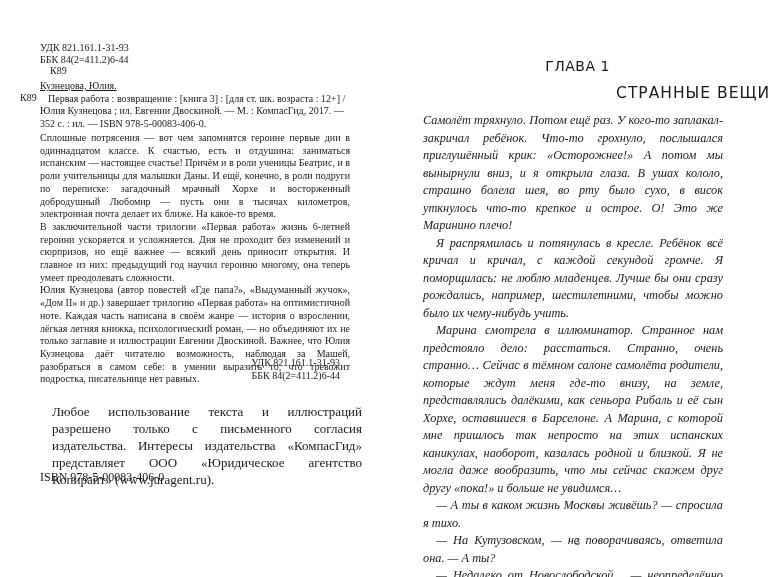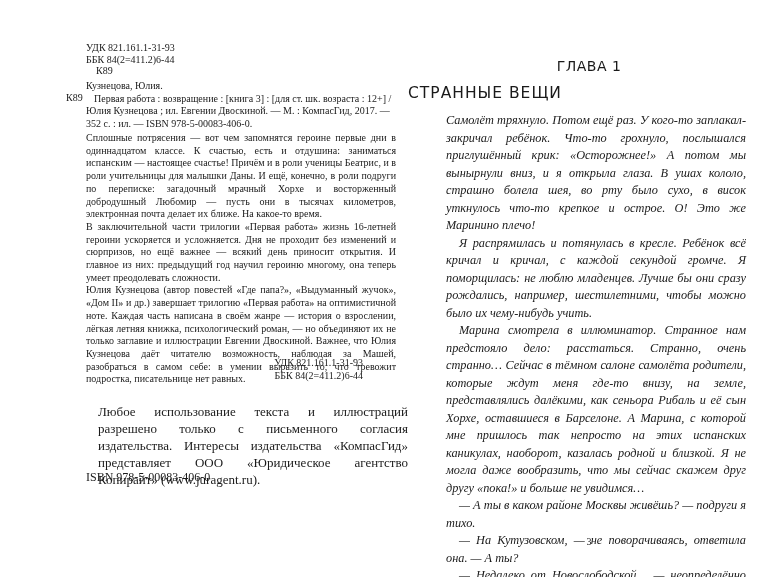--- a/index.html
+++ b/index.html
@@ -1,38 +1,38 @@
 <!DOCTYPE html>
 <html><head>
   <meta charset="utf-8">
   <style>
     html, body { margin: 0; padding: 0; background: #ffffff; }
     body { width: 770px; height: 577px; position: relative; overflow: hidden; color: #1a1a1a; font-family: "Liberation Serif", "DejaVu Serif", serif; }
-    .spread { position: absolute; inset: 0; display: flex; margin-left: 46px; }
+    .spread { position: absolute; inset: 0; display: flex; }
     .page { position: relative; height: 577px; }
     .page-left { width: 385px; }
     .page-right { width: 385px; }
 
     
     .udk-top { position: absolute; left: 40px; top: 42px; font-size: 10px; line-height: 11.5px; }
     .udk-top .k89 { padding-left: 10px; }
     .biblio { position: absolute; left: 40px; top: 80px; width: 310px; font-size: 10px; line-height: 12.5px; }
-    .biblio .author { display: block; }
+    .biblio .author { display: block; text-decoration: underline; }
     .biblio .entry { text-indent: 8px; }
     .margin-k89 { position: absolute; left: 20px; top: 92px; font-size: 10px; }
     .annotation { position: absolute; left: 40px; top: 132px; width: 310px; font-size: 10px; line-height: 12.7px; text-align: justify; }
     .annotation p { margin: 0; }
     .udk-bottom { position: absolute; right: 45px; top: 357px; font-size: 10px; line-height: 12.5px; text-align: right; }
     .rights { position: absolute; left: 52px; top: 403px; width: 310px; font-size: 13px; line-height: 17px; text-align: justify; }
     .copyright { position: absolute; right: 45px; top: 458px; font-size: 10px; line-height: 12.5px; text-align: right; }
     .isbn { position: absolute; left: 40px; top: 470px; font-size: 12px; }
 
     
     .chapter-label { position: absolute; left: 0; right: 0; top: 58px; text-align: center; font-family: "DejaVu Sans", sans-serif; font-size: 14px; letter-spacing: 0.5px; }
-    .chapter-title { position: absolute; left: 0; right: 0; top: 84px; text-align: left; font-family: "DejaVu Sans", sans-serif; font-size: 15.5px; letter-spacing: 1px; }
+    .chapter-title { position: absolute; left: 0; right: 0; top: 84px; text-align: right; font-family: "DejaVu Sans", sans-serif; font-size: 15.5px; letter-spacing: 1px; }
     .body-text { position: absolute; left: 38px; top: 112px; width: 300px; font-size: 12.3px; line-height: 17.5px; text-align: justify; }
     .body-text p { margin: 0; text-indent: 13px; font-style: italic; }
     .body-text p.first { text-indent: 0; }
     .page-number { position: absolute; left: 0; right: 0; top: 536px; text-align: center; font-size: 10px; }
   </style>
 </head>
 <body>
 
 <div class="spread">
 
@@ -45,21 +45,21 @@
 
     <div class="margin-k89">К89</div>
 
     <div class="biblio">
       <span class="author">Кузнецова, Юлия.</span>
       <div class="entry">Первая работа : возвращение : [книга 3] : [для ст. шк. возраста : 12+] / Юлия Кузнецова ; ил. Евгении Двоскиной. — М. : КомпасГид, 2017. — 352 с. : ил. — ISBN 978-5-00083-406-0.</div>
     </div>
 
     <div class="annotation">
       <p>Сплошные потрясения — вот чем запомнятся героине первые дни в одиннадцатом классе. К счастью, есть и отдушина: заниматься испанским — настоящее счастье! Причём и в роли ученицы Беатрис, и в роли учительницы для малышки Даны. И ещё, конечно, в роли подруги по переписке: загадочный мрачный Хорхе и восторженный добродушный Любомир — пусть они в тысячах километров, электронная почта делает их ближе. На какое-то время.</p>
-      <p>В заключительной части трилогии «Первая работа» жизнь 16-летней героини ускоряется и усложняется. Дня не проходит без изменений и сюрпризов, но ещё важнее — всякий день приносит открытия. И главное из них: предыдущий год научил героиню многому, она теперь умеет преодолевать сложности.</p>
+      <p>В заключительной части трилогии «Первая работа» жизнь 6-летней героини ускоряется и усложняется. Дня не проходит без изменений и сюрпризов, но ещё важнее — всякий день приносит открытия. И главное из них: предыдущий год научил героиню многому, она теперь умеет преодолевать сложности.</p>
       <p>Юлия Кузнецова (автор повестей «Где папа?», «Выдуманный жучок», «Дом II» и др.) завершает трилогию «Первая работа» на оптимистичной ноте. Каждая часть написана в своём жанре — история о взрослении, лёгкая летняя книжка, психологический роман, — но объединяют их не только заглавие и иллюстрации Евгении Двоскиной. Важнее, что Юлия Кузнецова даёт читателю возможность, наблюдая за Машей, разобраться в самом себе: в умении выразить то, что тревожит подростка, писательнице нет равных.</p>
     </div>
 
     <div class="udk-bottom">
       <div>УДК 821.161.1-31-93</div>
       <div>ББК 84(2=411.2)6-44</div>
     </div>
 
     <div class="rights">Любое использование текста и иллюстраций разрешено только с письменного согласия издательства. Интересы издательства «КомпасГид» представляет ООО «Юридическое агентство Копирайт» (www.juragent.ru).</div>
 
@@ -70,21 +70,21 @@
   </div>
 
   <div class="page page-right">
     <div class="chapter-label">ГЛАВА 1</div>
     <div class="chapter-title">СТРАННЫЕ ВЕЩИ</div>
 
     <div class="body-text">
       <p class="first">Самолёт тряхнуло. Потом ещё раз. У кого-то заплакал-закричал ребёнок. Что-то грохнуло, послышался приглушённый крик: «Осторожнее!» А потом мы вынырнули вниз, и я открыла глаза. В ушах кололо, страшно болела шея, во рту было сухо, в висок уткнулось что-то крепкое и острое. О! Это же Маринино плечо!</p>
       <p>Я распрямилась и потянулась в кресле. Ребёнок всё кричал и кричал, с каждой секундой громче. Я поморщилась: не люблю младенцев. Лучше бы они сразу рождались, например, шестилетними, чтобы можно было их чему-нибудь учить.</p>
       <p>Марина смотрела в иллюминатор. Странное нам предстояло дело: расстаться. Странно, очень странно… Сейчас в тёмном салоне самолёта родители, которые ждут меня где-то внизу, на земле, представлялись далёкими, как сеньора Рибаль и её сын Хорхе, оставшиеся в Барселоне. А Марина, с которой мне пришлось так непросто на этих испанских каникулах, наоборот, казалась родной и близкой. Я не могла даже вообразить, что мы сейчас скажем друг другу «пока!» и больше не увидимся…</p>
-      <p>— А ты в каком районе Москвы живёшь? — подруги я тихо.</p>
+      <p>— А ты в каком жизнь Москвы живёшь? — спросила я тихо.</p>
       <p>— На Кутузовском, — не поворачиваясь, ответила она. — А ты?</p>
       <p>— Недалеко от Новослободской… — неопределённо протянула я.</p>
 
     </div>
 
     <div class="page-number">3</div>
   </div>
 </div>
 
 </body></html>

